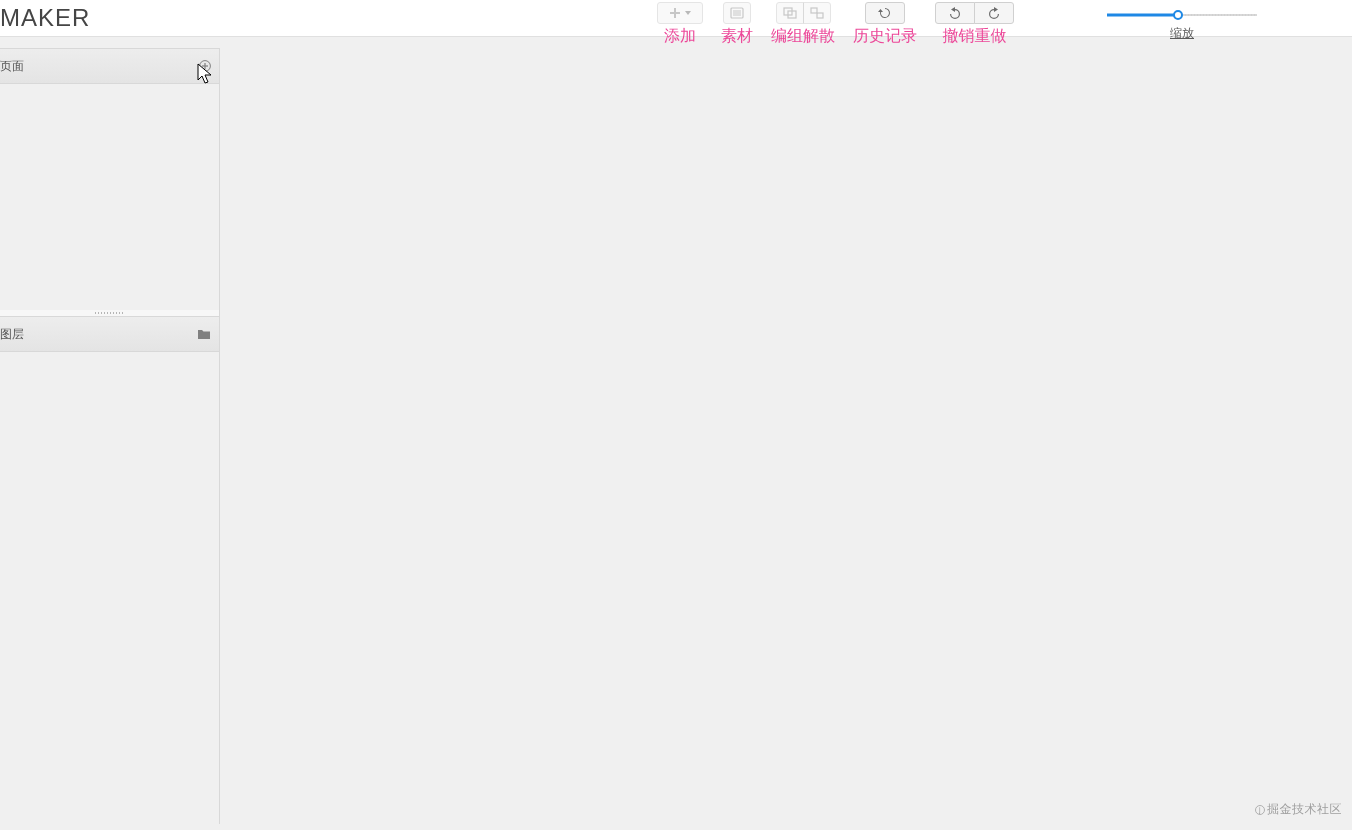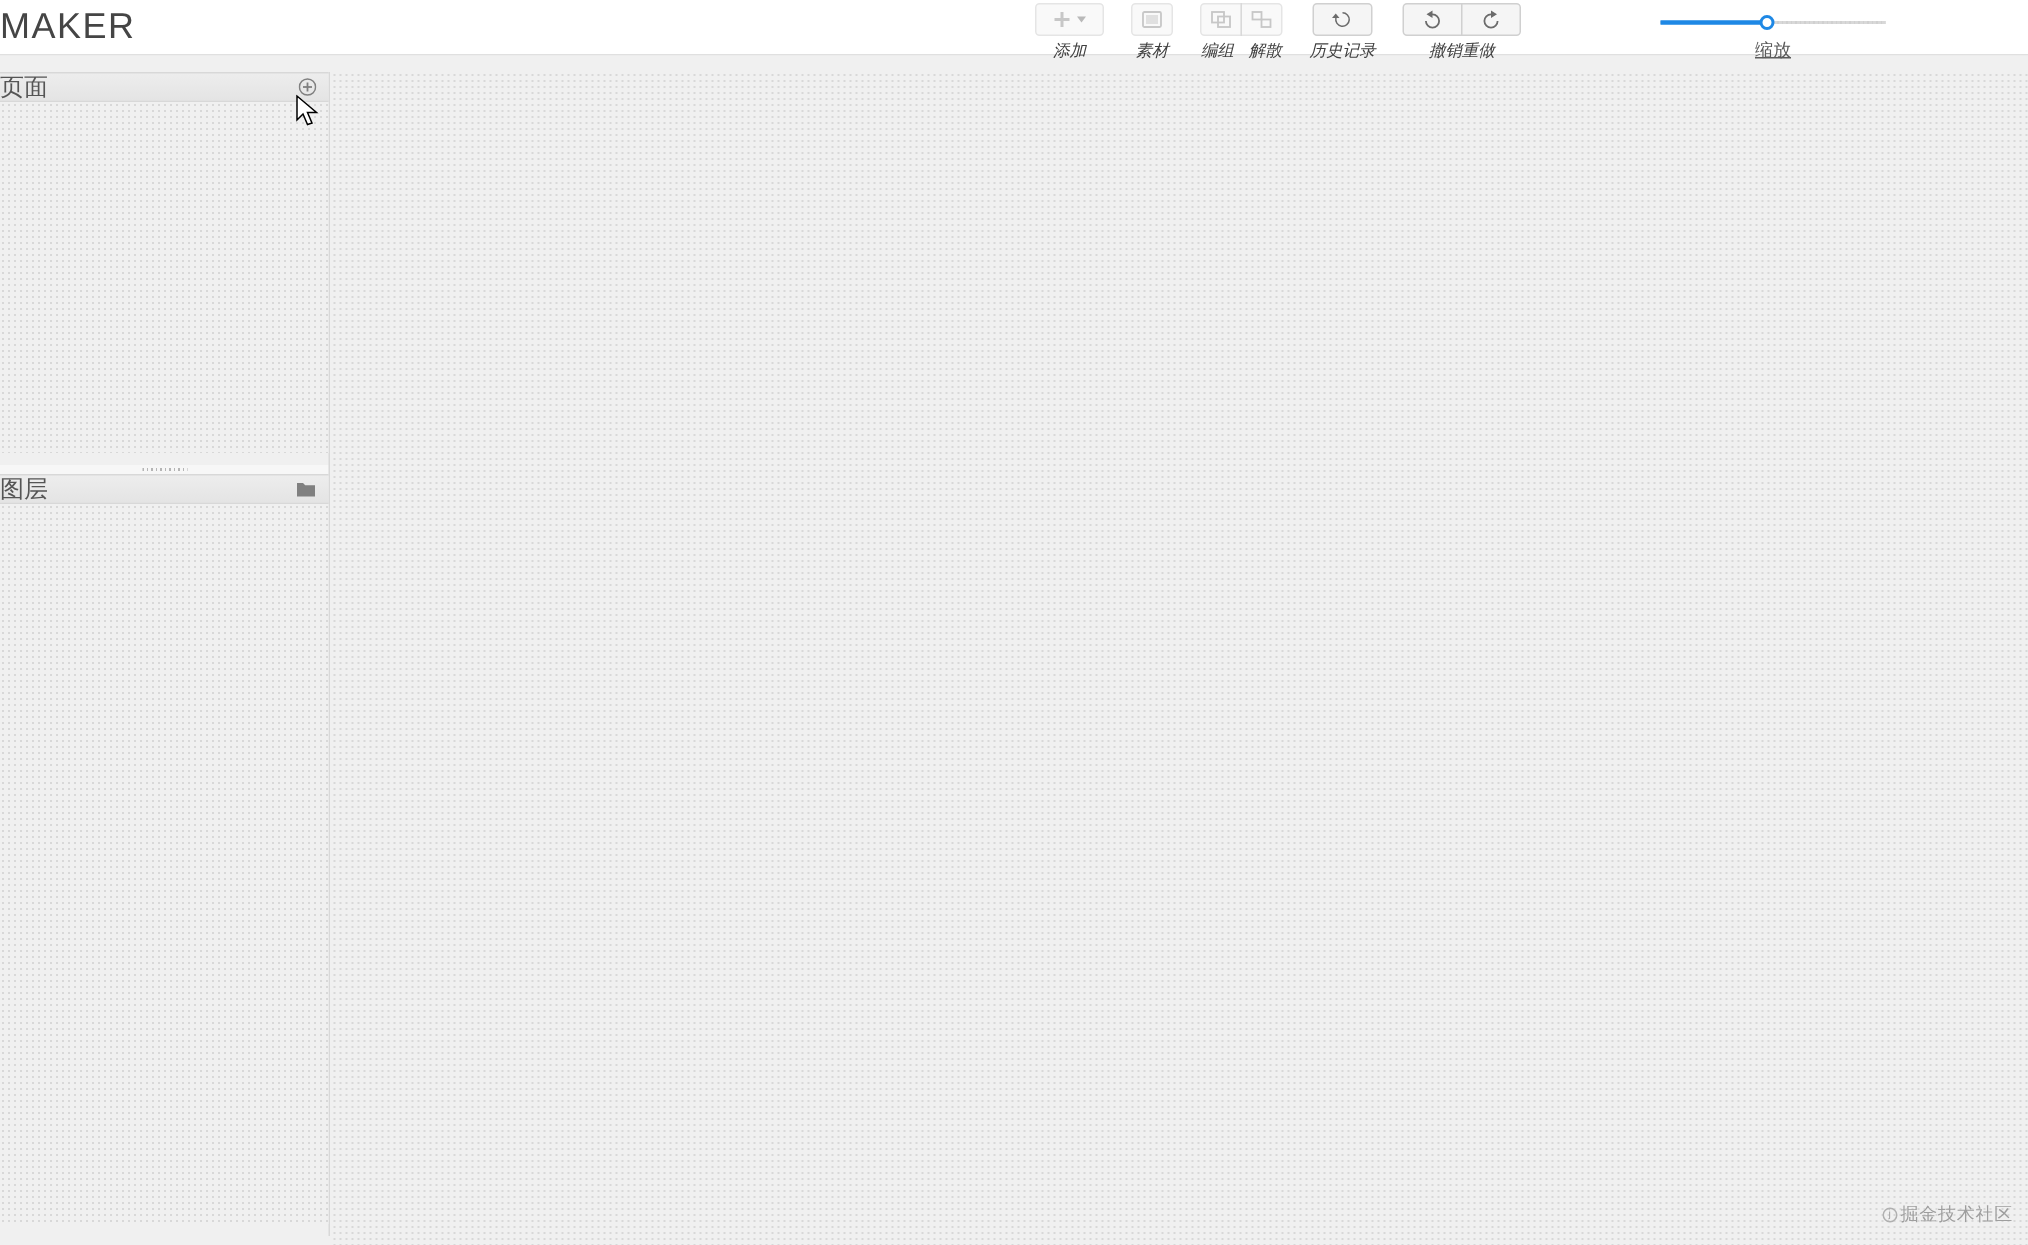--- a/index.html
+++ b/index.html
@@ -20,21 +20,21 @@
     padding-left: 0; padding-right: 20px;
     display: flex; align-items: center;
     color: #454545; font-size: 24px; font-weight: 300; letter-spacing: 1px;
   }
   .header-spacer { flex: 1; }
   .toolbar {
     display: flex; align-items: flex-start; padding-top: 2px; gap: 18px;
   }
   .toolgroup { display: flex; flex-direction: column; align-items: center; }
   .toolgroup-buttons { display: flex; gap: 0; }
-  .toolgroup-label { font-size: 11px; color: #404040; margin-top: 2px; font-style: italic; }
+  .toolgroup-label { font-size: 16px; color: #ec4899; margin-top: 2px; }
   .btn {
     height: 22px; min-width: 28px;
     background: #f5f5f5;
     border: 1px solid #d0d0d0;
     border-radius: 3px;
     display: flex; align-items: center; justify-content: center;
     padding: 0 6px;
     cursor: pointer;
   }
   .btn + .btn { border-top-left-radius: 0; border-bottom-left-radius: 0; margin-left: -1px; }
@@ -59,24 +59,24 @@
   }
   .zoom-label { font-size: 12px; color: #5b5b5b; margin-top: 3px; text-decoration: underline; }
   
   .sidebar {
     position: absolute; left: 0; top: 48px; width: 220px; bottom: 0;
   }
   .panel {
     border-right: 1px solid #d8d8d8;
   }
   .panel-header {
-    height: 20px; display: flex; align-items: center; justify-content: space-between;
+    height: 36px; display: flex; align-items: center; justify-content: space-between;
     padding: 0 8px 0 0;
     background: linear-gradient(#ededed, #e4e4e4);
-    font-size: 16px; color: #555;
+    font-size: 12px; color: #555;
     border-top: 1px solid #d8d8d8;
     border-bottom: 1px solid #d8d8d8;
   }
   .panel-pages { height: 262px; }
   .panel-pages .panel-body { height: 234px; }
   .panel-layers { height: 508px; }
   .panel-layers .panel-body { height: 480px; }
   .panel-splitter {
     height: 6px; background: #f7f7f7;
     display: flex; justify-content: center; align-items: center;
@@ -153,21 +153,21 @@
               <rect x="5" y="4" width="8" height="7" fill="none" stroke="#9a9a9a" stroke-width="1.2"></rect>
             </svg>
         </div>
         <div class="btn disabled">
           <svg width="14" height="12" viewBox="0 0 14 12">
               <rect x="1" y="1" width="6" height="5" fill="none" stroke="#9a9a9a" stroke-width="1.2"></rect>
               <rect x="7" y="6" width="6" height="5" fill="none" stroke="#9a9a9a" stroke-width="1.2"></rect>
             </svg>
         </div>
       </div>
-      <div style="display:flex; gap:10px;">
+      <div style="display:flex; ">
         <div class="toolgroup-label">编组</div>
         <div class="toolgroup-label">解散</div>
       </div>
     </div>
 
     <div class="toolgroup">
       <div class="toolgroup-buttons">
         <div class="btn" style="min-width:40px;">
           <svg width="14" height="14" viewBox="0 0 14 14">
               <path d="M7 2a5 5 0 1 1-4.9 4H0l2.5-3L5 6H3.1A4 4 0 1 0 7 3V2z" fill="#6b6b6b"></path>

